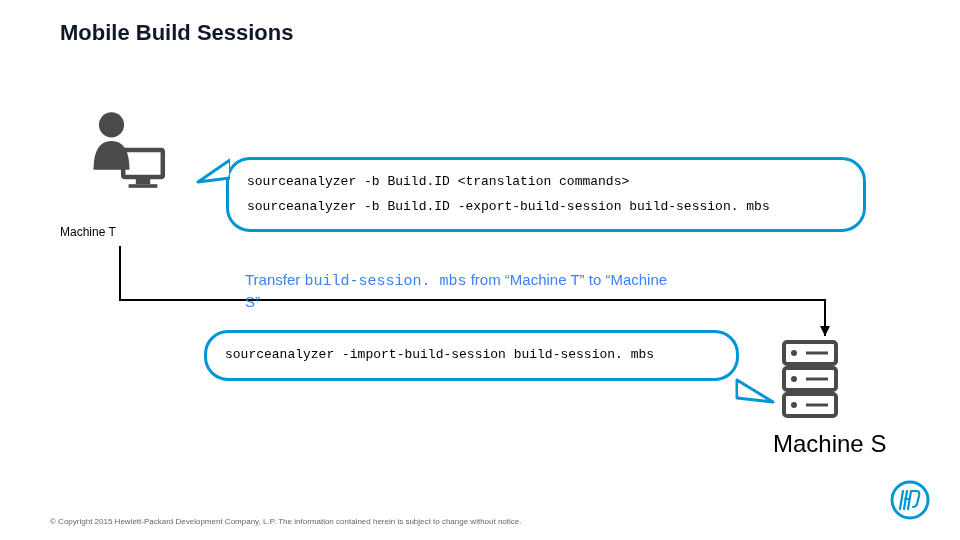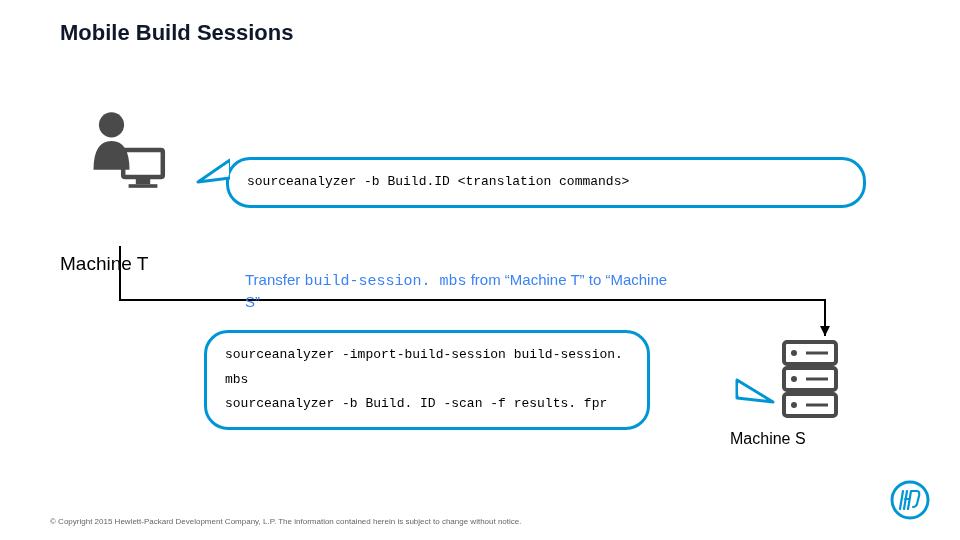--- a/index.html
+++ b/index.html
@@ -1,24 +1,24 @@
 <!DOCTYPE html>
 <html><head>
 <meta charset="utf-8">
 <style>
   * { box-sizing: border-box; margin: 0; padding: 0; }
   html, body { width: 960px; height: 540px; background: #fff; font-family: Arial, Helvetica, sans-serif; position: relative; overflow: hidden; }
   .title { position: absolute; left: 60px; top: 20px; font-size: 22px; font-weight: bold; color: #0f172a; }
   .user-icon { position: absolute; left: 80px; top: 105px; width: 90px; height: 90px; }
-  .machine-t-label { position: absolute; left: 60px; top: 225px; font-size: 19px; color: #000; margin-top: 28px; }
-  .machine-s-label { position: absolute; left: 730px; top: 430px; font-size: 16px; color: #000; }
+  .machine-t-label { position: absolute; left: 60px; top: 225px; font-size: 12px; color: #000; }
+  .machine-s-label { position: absolute; left: 773px; top: 430px; font-size: 24px; color: #000; }
   .server-icon { position: absolute; left: 780px; top: 340px; width: 60px; height: 80px; }
   .bubble { position: absolute; background: #fff; border: 3px solid #0096d6; border-radius: 24px; padding: 10px 18px; font-family: "Courier New", monospace; font-size: 13px; line-height: 1.9; }
   .bubble1 { left: 226px; top: 125px; width: 640px; margin-top: 32px; }
-  .bubble2 { left: 204px; top: 330px; width: 446px; }
+  .bubble2 { left: 204px; top: 330px; width: 535px; }
   .tail { position: absolute; }
   .transfer-text { position: absolute; left: 245px; top: 270px; font-size: 15px; color: #3b82f6; width: 430px; line-height: 1.3; }
   .transfer-text .mono { font-family: "Courier New", monospace; }
   .flow-line { position: absolute; pointer-events: none; }
   .footer { position: absolute; left: 50px; bottom: 14px; font-size: 8px; color: #666; }
   .hp-logo { position: absolute; right: 30px; bottom: 20px; width: 40px; height: 40px; }
 </style>
 </head>
 <body>
 
@@ -29,39 +29,39 @@
   <path d="M15 72 Q15 40 35 40 Q55 40 55 72 Z" fill="#4a4a4a"></path>
   <rect x="48" y="50" width="44" height="30" rx="2" fill="none" stroke="#4a4a4a" stroke-width="5"></rect>
   <rect x="62" y="82" width="16" height="6" fill="#4a4a4a"></rect>
   <rect x="54" y="88" width="32" height="4" fill="#4a4a4a"></rect>
 </svg>
 
 <div class="machine-t-label">Machine T</div>
 
 <div class="bubble bubble1">
   <div>sourceanalyzer -b Build.ID &lt;translation commands&gt;</div>
+  <div>sourceanalyzer -b Build.ID -export-build-session build-session. mbs</div>
 </div>
 
 <svg class="tail" style="left:196px; top:158px; width:34px; height:26px;">
   <polygon points="34,2 34,20 2,24" fill="#fff" stroke="#0096d6" stroke-width="3" stroke-linejoin="round"></polygon>
   <polygon points="33,5 33,17 10,21" fill="#fff"></polygon>
 </svg>
 
 <svg class="flow-line" style="left:0; top:0; width:960px; height:540px;">
   <path d="M 120 246 L 120 300 L 825 300 L 825 336" fill="none" stroke="#000" stroke-width="2"></path>
   <polygon points="825,336 820,326 830,326" fill="#000"></polygon>
 </svg>
 
 <div class="transfer-text">
   <span>Transfer </span><span class="mono">build-session. mbs</span><span> from  “Machine T”  to “Machine S”</span>
 </div>
 
 <div class="bubble bubble2">
   <div>sourceanalyzer -import-build-session build-session. mbs</div>
-  <div>sourceanalyzer -b Build. ID -scan -f results. fpr</div>
 </div>
 
 <svg class="tail" style="left:735px; top:378px; width:40px; height:26px;">
   <polygon points="2,2 2,20 38,24" fill="#fff" stroke="#0096d6" stroke-width="3" stroke-linejoin="round"></polygon>
   <polygon points="3,5 3,17 30,21" fill="#fff"></polygon>
 </svg>
 
 <svg class="server-icon" viewBox="0 0 60 80">
   <rect x="4" y="2" width="52" height="22" rx="3" fill="none" stroke="#4a4a4a" stroke-width="4"></rect>
   <rect x="4" y="28" width="52" height="22" rx="3" fill="none" stroke="#4a4a4a" stroke-width="4"></rect>

